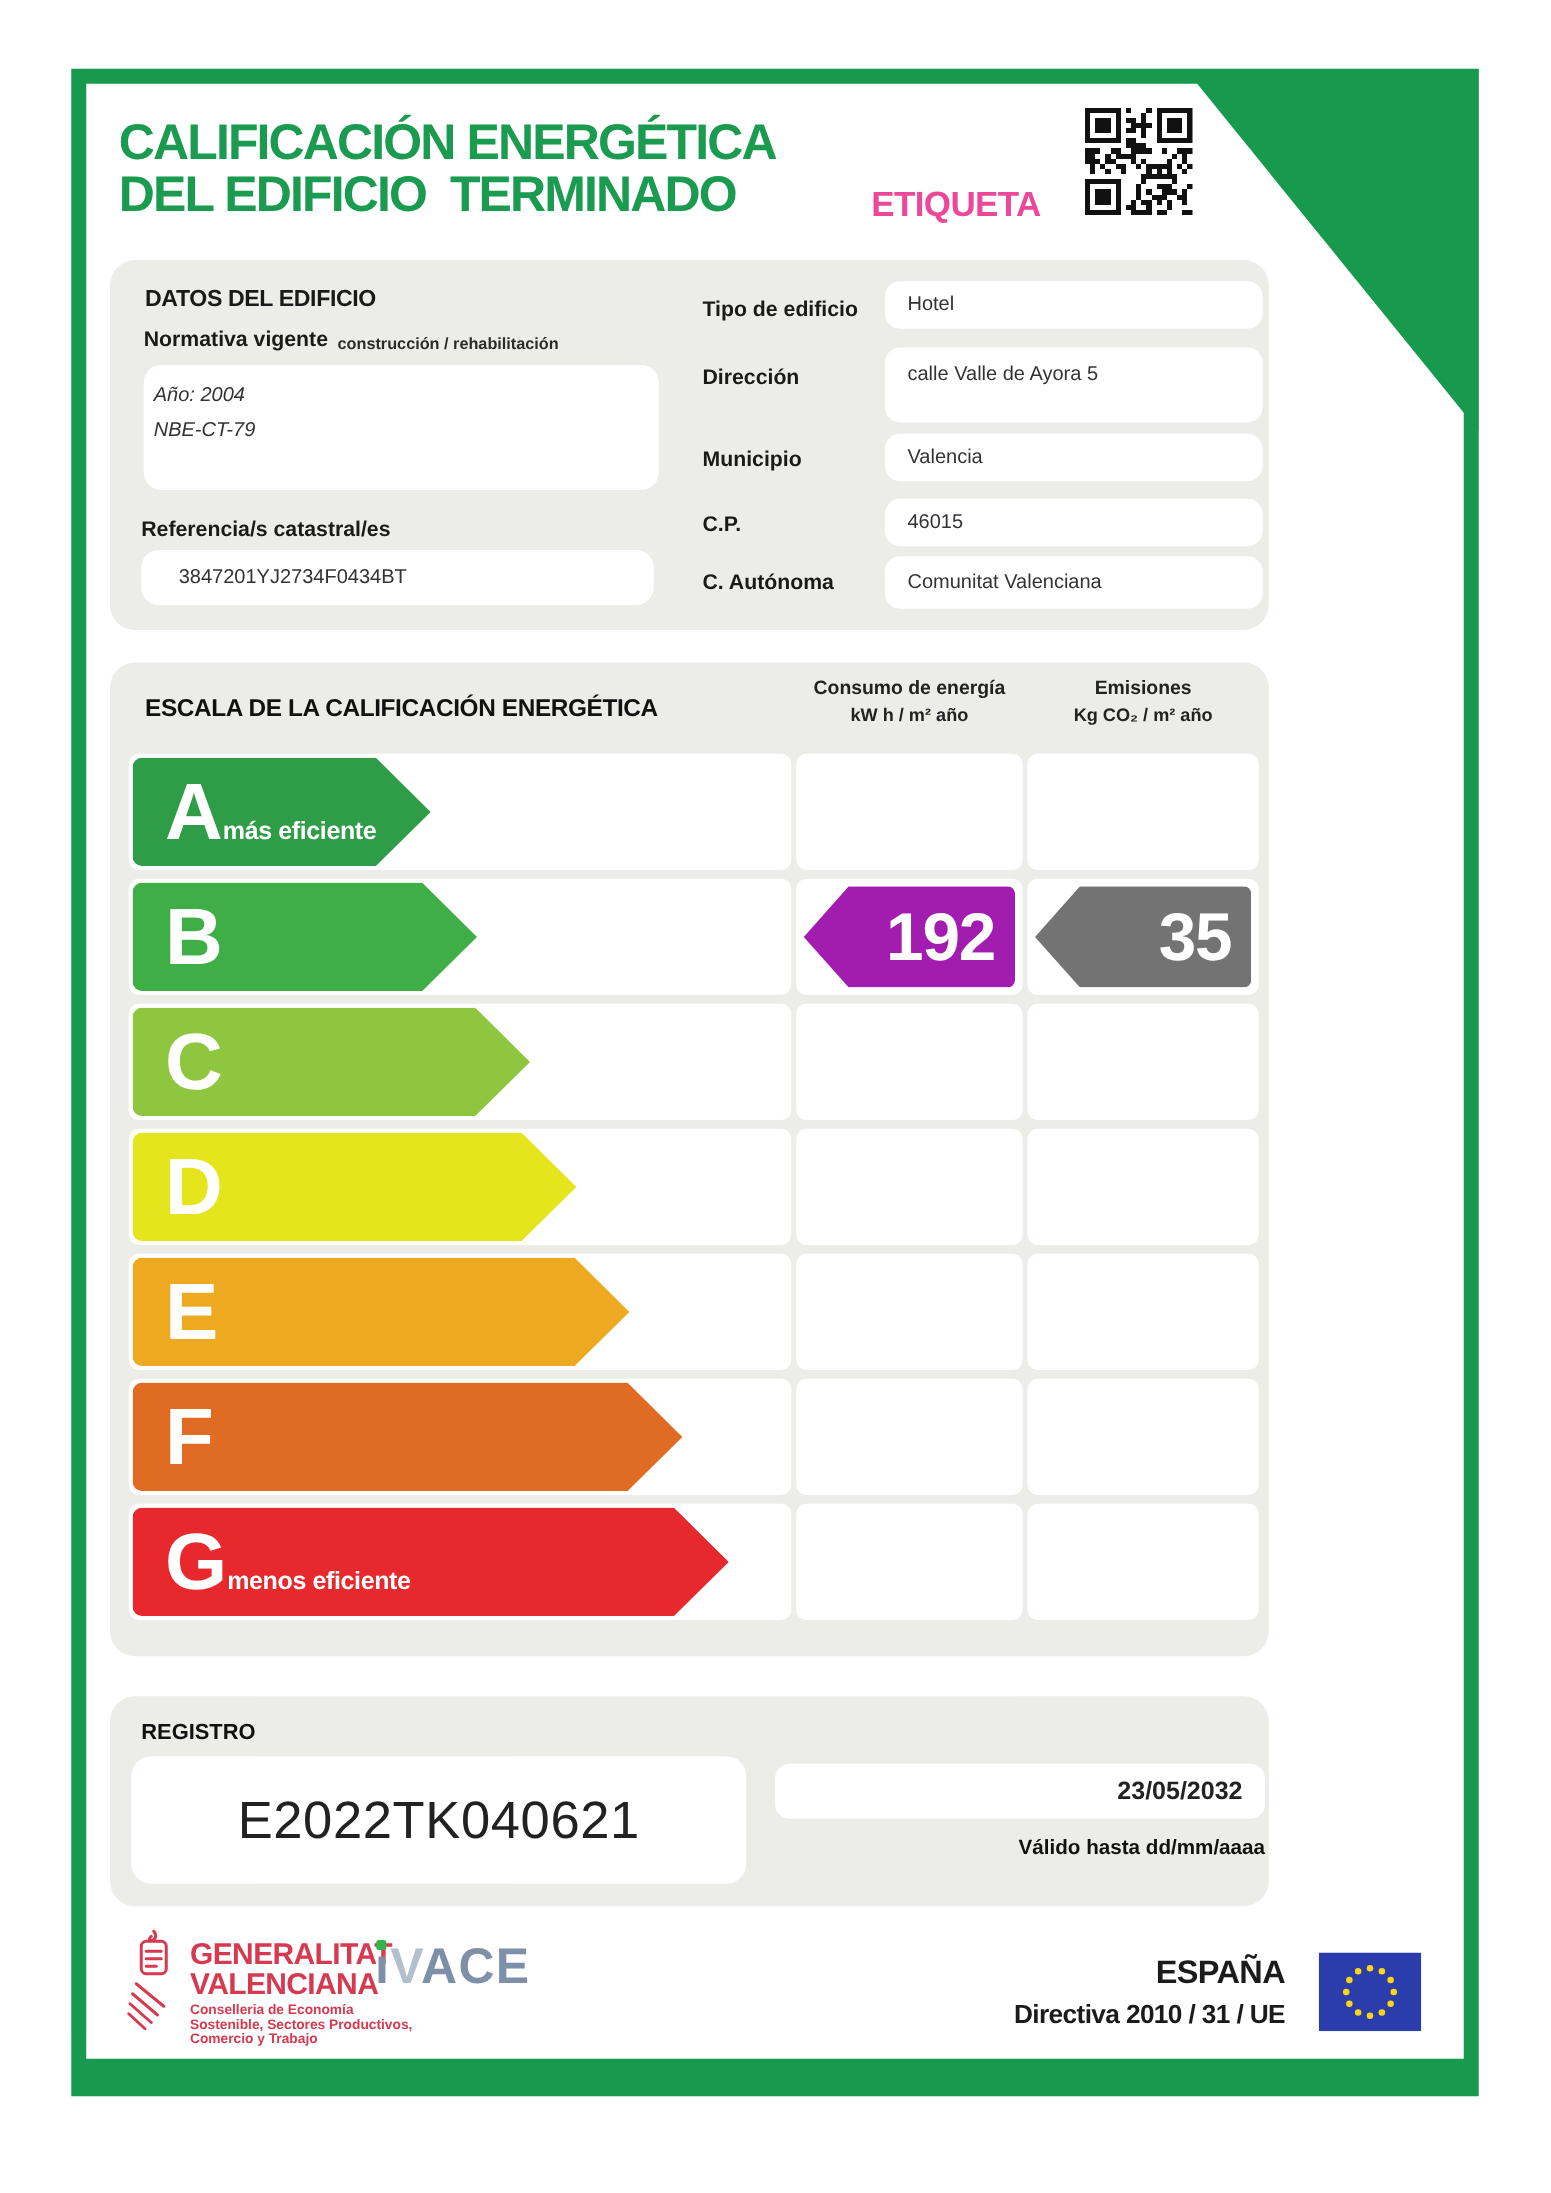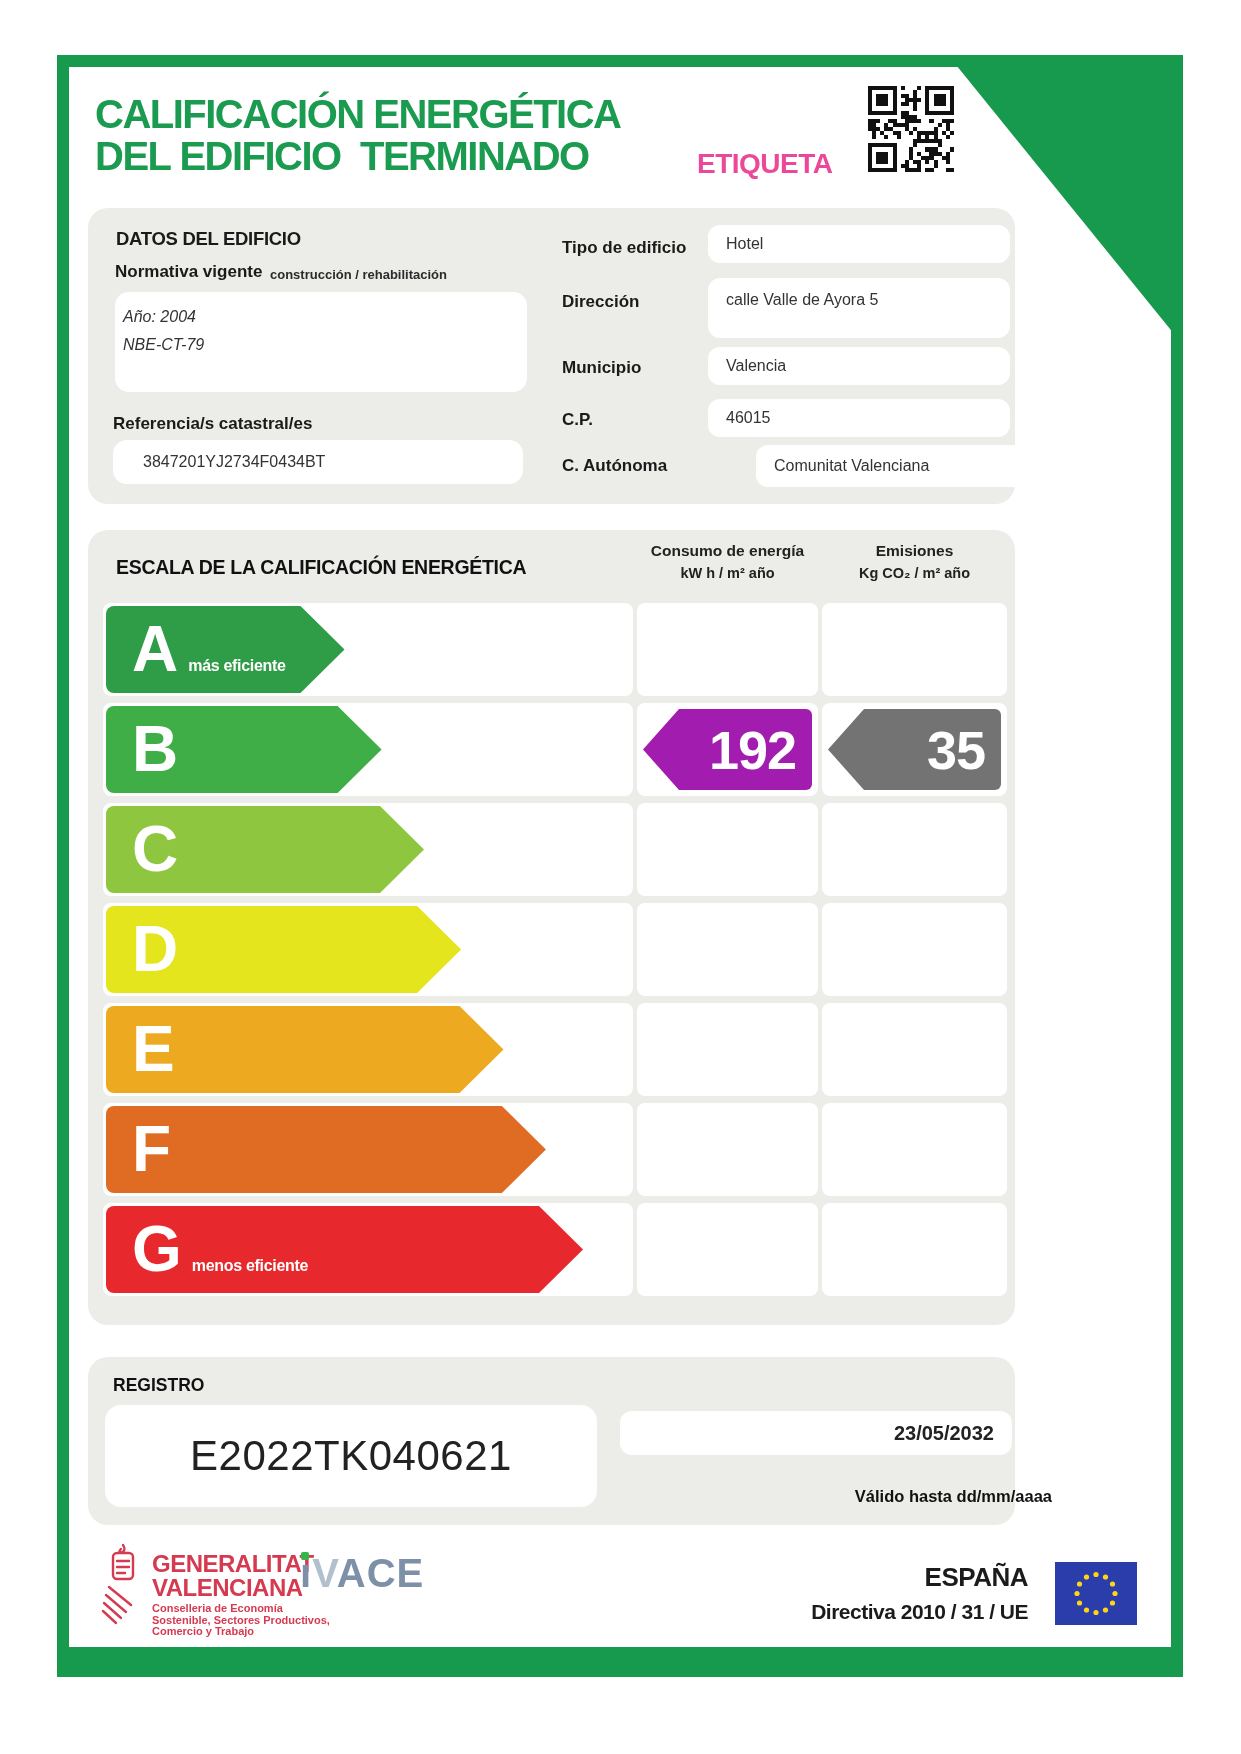--- a/index.html
+++ b/index.html
@@ -53,35 +53,35 @@
   .rating-row { position:absolute; height:93px; left:0; width:927px; }
   .cell { position:absolute; top:0; height:93px; background:#fff; border-radius:8px; }
   .cell-scale { left:15px; width:530px; }
   .cell-consumo { left:549px; width:181px; }
   .cell-emis { left:734px; width:185px; }
 
   .arrow { position:absolute; left:3px; top:3px; height:87px; color:#fff;
            clip-path:polygon(0 0, calc(100% - 44px) 0, 100% 50%, calc(100% - 44px) 100%, 0 100%);
            border-radius:8px 0 0 8px; display:flex; align-items:baseline; padding-left:26px; }
   .arrow .letter { font-size:64px; font-weight:bold; line-height:87px; }
-  .arrow .note { font-size:16px; font-weight:bold; margin-left:10px; letter-spacing:-0.3px; }
+  .arrow .note { font-size:20px; font-weight:bold; letter-spacing:-0.3px; }
 
   .value-arrow { position:absolute; left:6px; right:6px; top:6px; bottom:6px; background:#000;
            clip-path:polygon(36px 0,100% 0,100% 100%,36px 100%,0 50%);
            border-radius:0 6px 6px 0; display:flex; align-items:center; justify-content:flex-end;
            padding-right:16px; color:#fff; font-size:54px; font-weight:bold; letter-spacing:-1px; }
 
   
   .r-title { left:25px; top:18px; font-size:17.5px; font-weight:bold; color:#111; }
   .reg-box { left:17px; top:48px; width:492px; height:102px; border-radius:16px;
              display:flex; align-items:center; justify-content:center;
              font-size:42px; color:#222; letter-spacing:0.5px; }
   .date-box { left:532px; top:54px; width:392px; height:44px; border-radius:12px;
               line-height:44px; text-align:right; padding-right:18px; font-size:20px; font-weight:bold; color:#222; }
-  .valid-label { left:0; top:130px; width:924px; text-align:right; font-size:16.5px; font-weight:bold; color:#111;margin-left:40px; }
+  .valid-label { left:0; top:112px; width:924px; text-align:right; font-size:16.5px; font-weight:bold; color:#111; }
 
   
   .gva-crest { position:absolute; left:101px; top:1543px; width:44px; height:88px; }
   .gva-name { position:absolute; left:152px; top:1552px; color:#d63a50; font-weight:bold;
               font-size:24px; line-height:24px; letter-spacing:-0.5px; }
   .conselleria { position:absolute; left:152px; top:1603px; color:#d63a50; font-weight:bold;
               font-size:11px; line-height:11.5px; }
   .ivace { position:absolute; left:300px; top:1551px; font-size:40px; font-weight:bold;
            color:#7d90a8; letter-spacing:1px; }
   .ivace .iv-i { position:relative; color:#7d90a8; }
@@ -337,21 +337,21 @@
     <div class="f-label" style="top:84px">Dirección</div>
     <div class="wbox f-box" style="top:70px; height:60px; padding-top:13px;">calle Valle de Ayora 5</div>
 
     <div class="f-label" style="top:150px">Municipio</div>
     <div class="wbox f-box" style="top:139px; height:38px; line-height:38px;">Valencia</div>
 
     <div class="f-label" style="top:202px">C.P.</div>
     <div class="wbox f-box" style="top:191px; height:38px; line-height:38px;">46015</div>
 
     <div class="f-label" style="top:248px">C. Autónoma</div>
-    <div class="wbox f-box" style="top:237px; height:42px; line-height:42px;margin-left:48px;">Comunitat Valenciana</div>
+    <div class="wbox f-box" style="top:237px; height:42px; line-height:42px;">Comunitat Valenciana</div>
   </div>
 
   <div class="panel panel-escala">
     <div class="abs s-title">ESCALA DE LA CALIFICACIÓN ENERGÉTICA</div>
 
     <div class="col-head ch-consumo">
       <div class="l1">Consumo de energía</div>
       <div class="l2">kW h / m² año</div>
     </div>
     <div class="col-head ch-emis">

